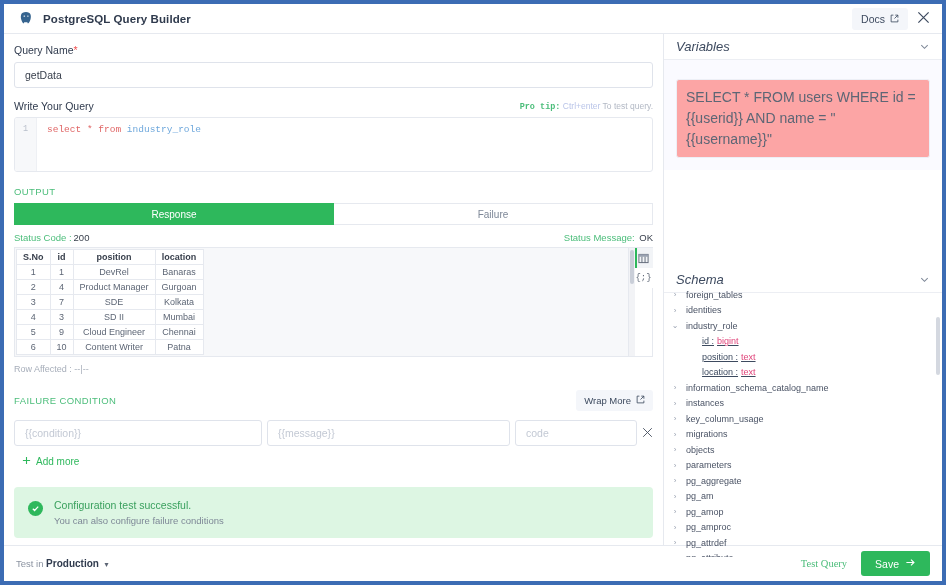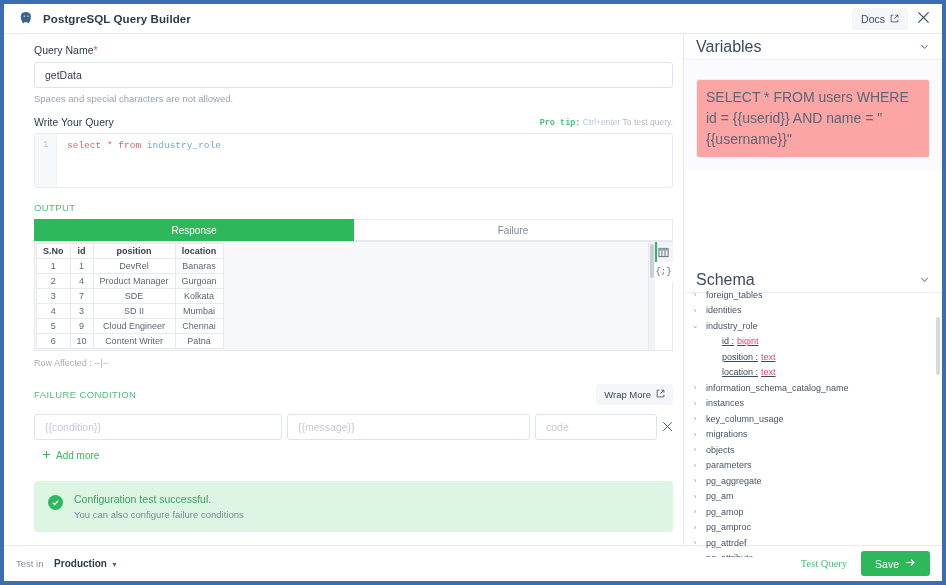--- a/index.html
+++ b/index.html
@@ -40,21 +40,20 @@
     background: none; border: none; cursor: pointer; color: #3d4a5f;
   }
 
   
   .body-split { flex: 1 1 auto; display: flex; min-height: 0; }
   .left-pane {
     width: 660px; flex: 0 0 660px;
     display: flex; flex-direction: column;
     border-right: 1px solid #e6e9ef;
     min-height: 0;
-    margin-left: 20px;
   }
   .left-scroll { flex: 1 1 auto; overflow: hidden; padding: 10px 10px 0 10px; }
 
   
   .field-label { font-size: 10.5px; color: #2f3a4d; margin-bottom: 6px; }
   .req { color: #f05252; }
   .text-input {
     width: 100%; height: 26px;
     border: 1px solid #dfe3eb; border-radius: 3px;
     padding: 0 10px; font-size: 10.5px; color: #39404d;
@@ -182,21 +181,21 @@
 
   
   .right-pane {
     flex: 1 1 auto; display: flex; flex-direction: column; min-width: 0; min-height: 0;
     background: #fff;
   }
   .panel-head {
     display: flex; align-items: center; height: 26px; flex: 0 0 26px;
     padding: 0 12px; border-bottom: 1px solid #eceef3;
   }
-  .panel-title { font-size: 16px; color: #3d4a5f; }
+  .panel-title { font-size: 13px; color: #3d4a5f; font-style: italic; }
   .chev { margin-left: auto; color: #7d8797; }
   .vars-body { padding: 10px 12px 12px 12px; flex: 0 0 auto; }
   .vars-hint { font-size: 8.5px; color: #8b93c9; line-height: 1.5; }
   .vars-example {
     margin-top: 9px; background: #fca5a5; border: 1px solid #edeff6; border-radius: 3px;
     padding: 7px 9px; font-size: 14px; color: #5d6675; line-height: 1.5;
   }
   .vars-panel-bg { background: #fafaff; }
   .vars-spacer { flex: 1 1 auto; background: #fff; }
 
@@ -217,21 +216,21 @@
     position: absolute; right: 2px; top: 30px; width: 4px; height: 58px;
     background: #d4d8e0; border-radius: 2px;
   }
 
   
   .footer {
     height: 36px; flex: 0 0 36px; display: flex; align-items: center;
     border-top: 1px solid #e6e9ef; padding: 0 12px; background: #fff;
   }
   .test-in { font-size: 9.5px; color: #8b93a1; }
-  .test-in b { color: #2f3a4d; font-size: 10px; margin-left: 8px; }
+  .test-in b { color: #2f3a4d; font-size: 10px; }
   .caret { color: #5d6675; font-size: 8px; margin-left: 3px; }
   .footer-right { margin-left: auto; display: flex; align-items: center; gap: 14px; }
   .test-query-btn {
     background: none; border: none; font-size: 10.5px; color: #4bbd7a; cursor: pointer;
     font-family: Liberation Serif, serif;
   }
   .save-btn {
     background: #2eb85c; border: none; border-radius: 3px; color: #fff;
     font-size: 10.5px; padding: 6px 14px; cursor: pointer; font-family: inherit;
     display: flex; align-items: center; gap: 6px;
@@ -273,21 +272,20 @@
 
   <div class="body-split">
 
     <div class="left-pane">
       <div class="left-scroll">
 
         <div class="field-label">
           <span>Query Name</span><span class="req">*</span>
         </div>
         <input class="text-input" value="getData" style="">
-        <div class="helper">Spaces and special characters are not allowed.</div>
 
         <div class="query-head">
           <div class="field-label">Write Your Query</div>
           <div class="protip">
             <span class="pt-label">Pro tip:</span>
             <span class="pt-key">Ctrl+enter</span>
             <span class="pt-rest">To test query.</span>
           </div>
         </div>
 
@@ -296,20 +294,28 @@
           <div class="code"><span class="kw">select * from </span><span class="ident">industry_role</span></div>
         </div>
 
         <div class="section-title">OUTPUT</div>
 
         <div class="tabs">
           <div class="tab active">Response</div>
           <div class="tab inactive">Failure</div>
         </div>
 
+        <div class="status-row">
+          <span class="status-lbl">Status Code :</span>
+          <span class="status-val">200</span>
+          <span class="status-right">
+            <span class="status-lbl">Status Message:</span>
+            <span class="status-val">OK</span>
+          </span>
+        </div>
 
         <div class="result-wrap">
           <div class="result-box">
             <table class="result">
               <thead>
                   <tr id="res-head">
                     <th>S.No</th>
                     <th>id</th>
                     <th>position</th>
                     <th>location</th>

